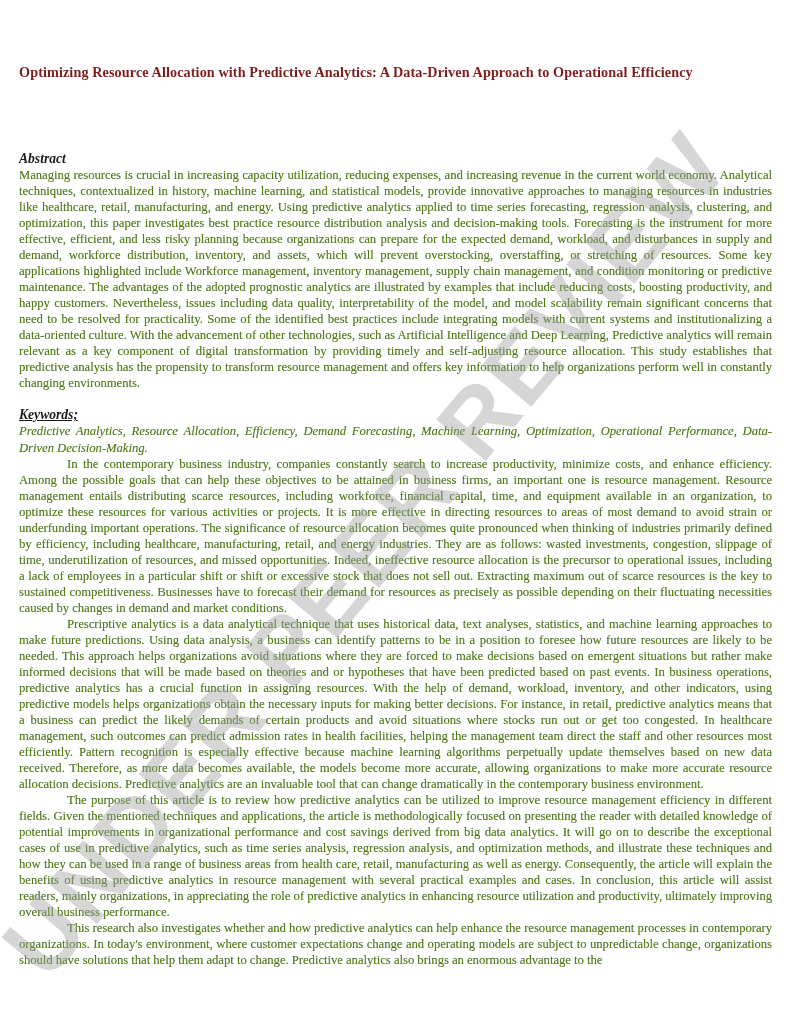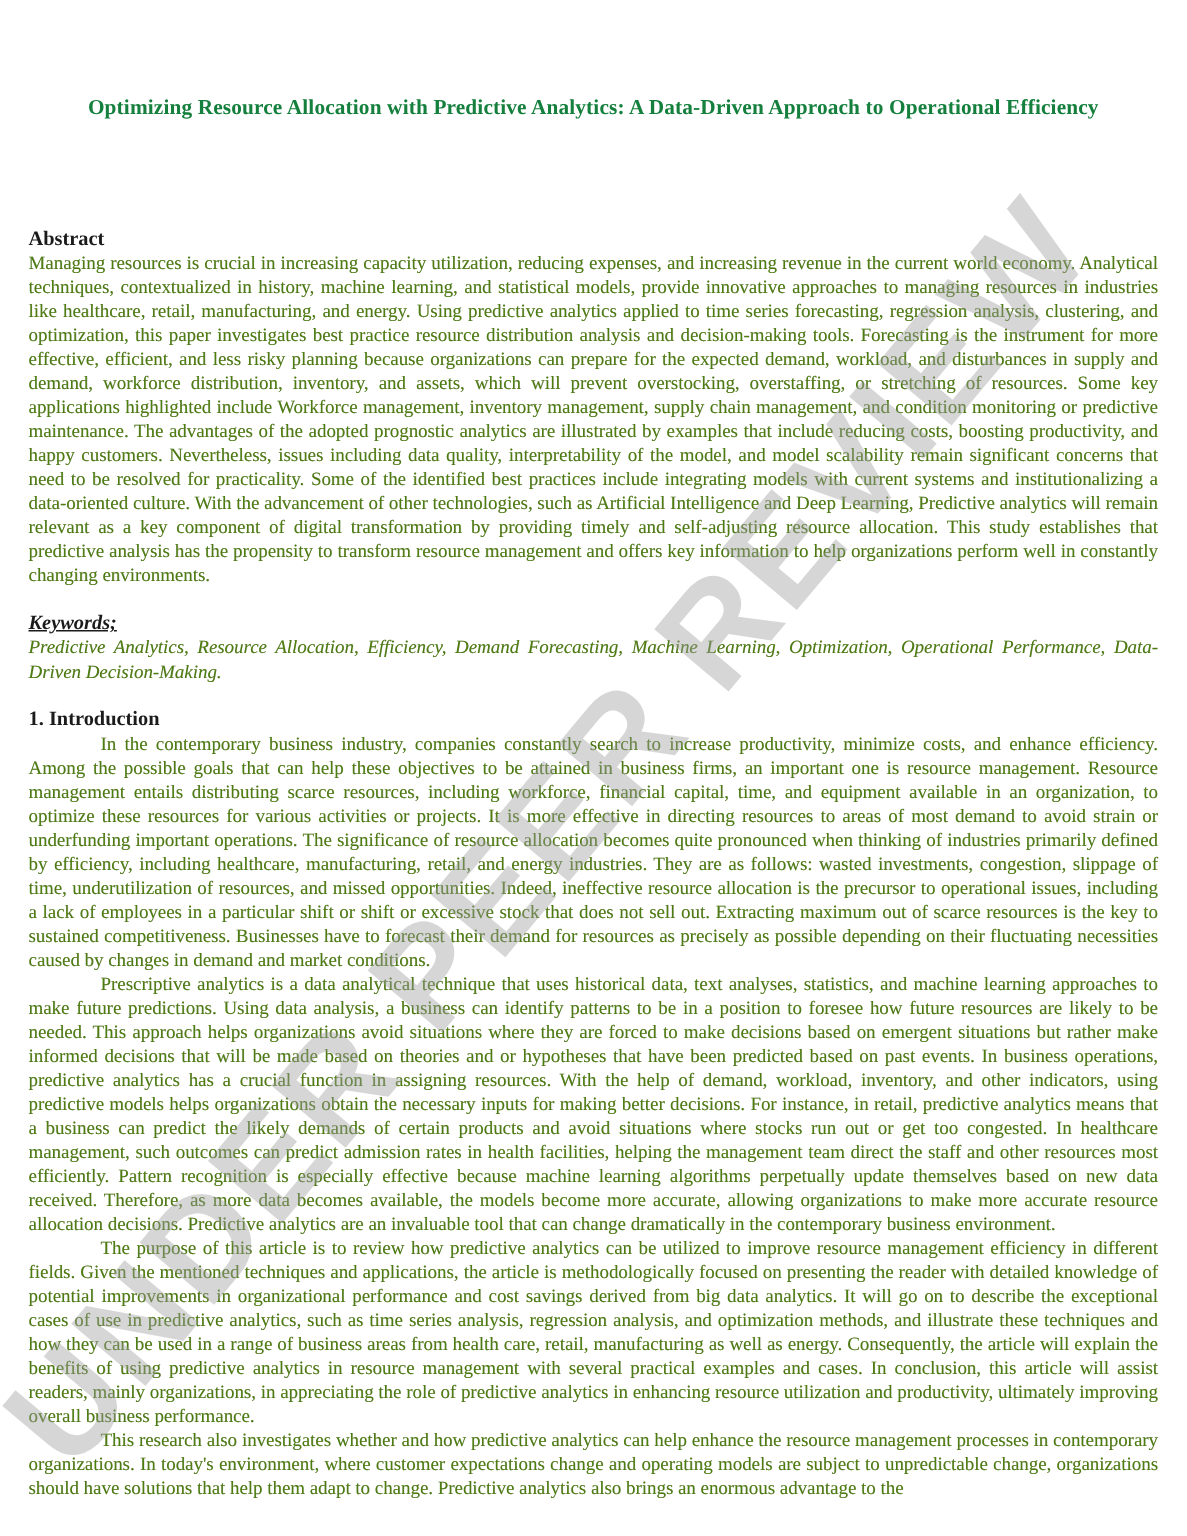--- a/index.html
+++ b/index.html
@@ -18,29 +18,29 @@
   }
   .content {
     position: relative;
     z-index: 1;
     padding: 58px 19px 0 19px;
   }
   .paper-title {
     margin: 6px 0 0 0;
     font-size: 14.2px;
     font-weight: bold;
-    text-align: center;
-    color: #15803d;
+    color: #7f1d1d;
     letter-spacing: 0.1px;
   }
   .section-heading {
     margin: 0;
     font-size: 13.6px;
     font-weight: bold;
     color: #1b1b1b;
+    font-style: italic;
   }
   .abstract-heading { margin-top: 70px; }
   .keywords-heading { margin-top: 16px; font-style: italic; text-decoration: underline; }
   .intro-heading   { margin-top: 15px; margin-bottom: 1px; }
   .body-text {
     margin: 0;
     font-size: 12.6px;
     line-height: 16px;
     text-align: justify;
     color: #4d7c0f;
@@ -82,21 +82,20 @@
       <h2 class="section-heading abstract-heading">Abstract</h2>
       <p class="body-text">Managing resources is crucial in increasing capacity utilization, reducing expenses, and increasing revenue in the current world economy. Analytical techniques, contextualized in history, machine learning, and statistical models, provide innovative approaches to managing resources in industries like healthcare, retail, manufacturing, and energy. Using predictive analytics applied to time series forecasting, regression analysis, clustering, and optimization, this paper investigates best practice resource distribution analysis and decision-making tools. Forecasting is the instrument for more effective, efficient, and less risky planning because organizations can prepare for the expected demand, workload, and disturbances in supply and demand, workforce distribution, inventory, and assets, which will prevent overstocking, overstaffing, or stretching of resources. Some key applications highlighted include Workforce management, inventory management, supply chain management, and condition monitoring or predictive maintenance. The advantages of the adopted prognostic analytics are illustrated by examples that include reducing costs, boosting productivity, and happy customers. Nevertheless, issues including data quality, interpretability of the model, and model scalability remain significant concerns that need to be resolved for practicality. Some of the identified best practices include integrating models with current systems and institutionalizing a data-oriented culture. With the advancement of other technologies, such as Artificial Intelligence and Deep Learning, Predictive analytics will remain relevant as a key component of digital transformation by providing timely and self-adjusting resource allocation. This study establishes that predictive analysis has the propensity to transform resource management and offers key information to help organizations perform well in constantly changing environments.</p>
     </div>
 
     <div>
       <h2 class="section-heading keywords-heading">Keywords;</h2>
       <p class="body-text keywords-text">Predictive Analytics, Resource Allocation, Efficiency, Demand Forecasting, Machine Learning, Optimization, Operational Performance, Data-Driven Decision-Making.</p>
     </div>
 
     <div>
-      <h2 class="section-heading intro-heading">1. Introduction</h2>
       <p class="body-text indent">In the contemporary business industry, companies constantly search to increase productivity, minimize costs, and enhance efficiency. Among the possible goals that can help these objectives to be attained in business firms, an important one is resource management. Resource management entails distributing scarce resources, including workforce, financial capital, time, and equipment available in an organization, to optimize these resources for various activities or projects. It is more effective in directing resources to areas of most demand to avoid strain or underfunding important operations. The significance of resource allocation becomes quite pronounced when thinking of industries primarily defined by efficiency, including healthcare, manufacturing, retail, and energy industries. They are as follows: wasted investments, congestion, slippage of time, underutilization of resources, and missed opportunities. Indeed, ineffective resource allocation is the precursor to operational issues, including a lack of employees in a particular shift or shift or excessive stock that does not sell out. Extracting maximum out of scarce resources is the key to sustained competitiveness. Businesses have to forecast their demand for resources as precisely as possible depending on their fluctuating necessities caused by changes in demand and market conditions.</p>
       <p class="body-text indent">Prescriptive analytics is a data analytical technique that uses historical data, text analyses, statistics, and machine learning approaches to make future predictions. Using data analysis, a business can identify patterns to be in a position to foresee how future resources are likely to be needed. This approach helps organizations avoid situations where they are forced to make decisions based on emergent situations but rather make informed decisions that will be made based on theories and or hypotheses that have been predicted based on past events. In business operations, predictive analytics has a crucial function in assigning resources. With the help of demand, workload, inventory, and other indicators, using predictive models helps organizations obtain the necessary inputs for making better decisions. For instance, in retail, predictive analytics means that a business can predict the likely demands of certain products and avoid situations where stocks run out or get too congested. In healthcare management, such outcomes can predict admission rates in health facilities, helping the management team direct the staff and other resources most efficiently. Pattern recognition is especially effective because machine learning algorithms perpetually update themselves based on new data received. Therefore, as more data becomes available, the models become more accurate, allowing organizations to make more accurate resource allocation decisions. Predictive analytics are an invaluable tool that can change dramatically in the contemporary business environment.</p>
       <p class="body-text indent">The purpose of this article is to review how predictive analytics can be utilized to improve resource management efficiency in different fields. Given the mentioned techniques and applications, the article is methodologically focused on presenting the reader with detailed knowledge of potential improvements in organizational performance and cost savings derived from big data analytics. It will go on to describe the exceptional cases of use in predictive analytics, such as time series analysis, regression analysis, and optimization methods, and illustrate these techniques and how they can be used in a range of business areas from health care, retail, manufacturing as well as energy. Consequently, the article will explain the benefits of using predictive analytics in resource management with several practical examples and cases. In conclusion, this article will assist readers, mainly organizations, in appreciating the role of predictive analytics in enhancing resource utilization and productivity, ultimately improving overall business performance.</p>
       <p class="body-text indent">This research also investigates whether and how predictive analytics can help enhance the resource management processes in contemporary organizations. In today's environment, where customer expectations change and operating models are subject to unpredictable change, organizations should have solutions that help them adapt to change. Predictive analytics also brings an enormous advantage to the</p>
     </div>
 
   </div>
 </div>
 
 </body></html>

